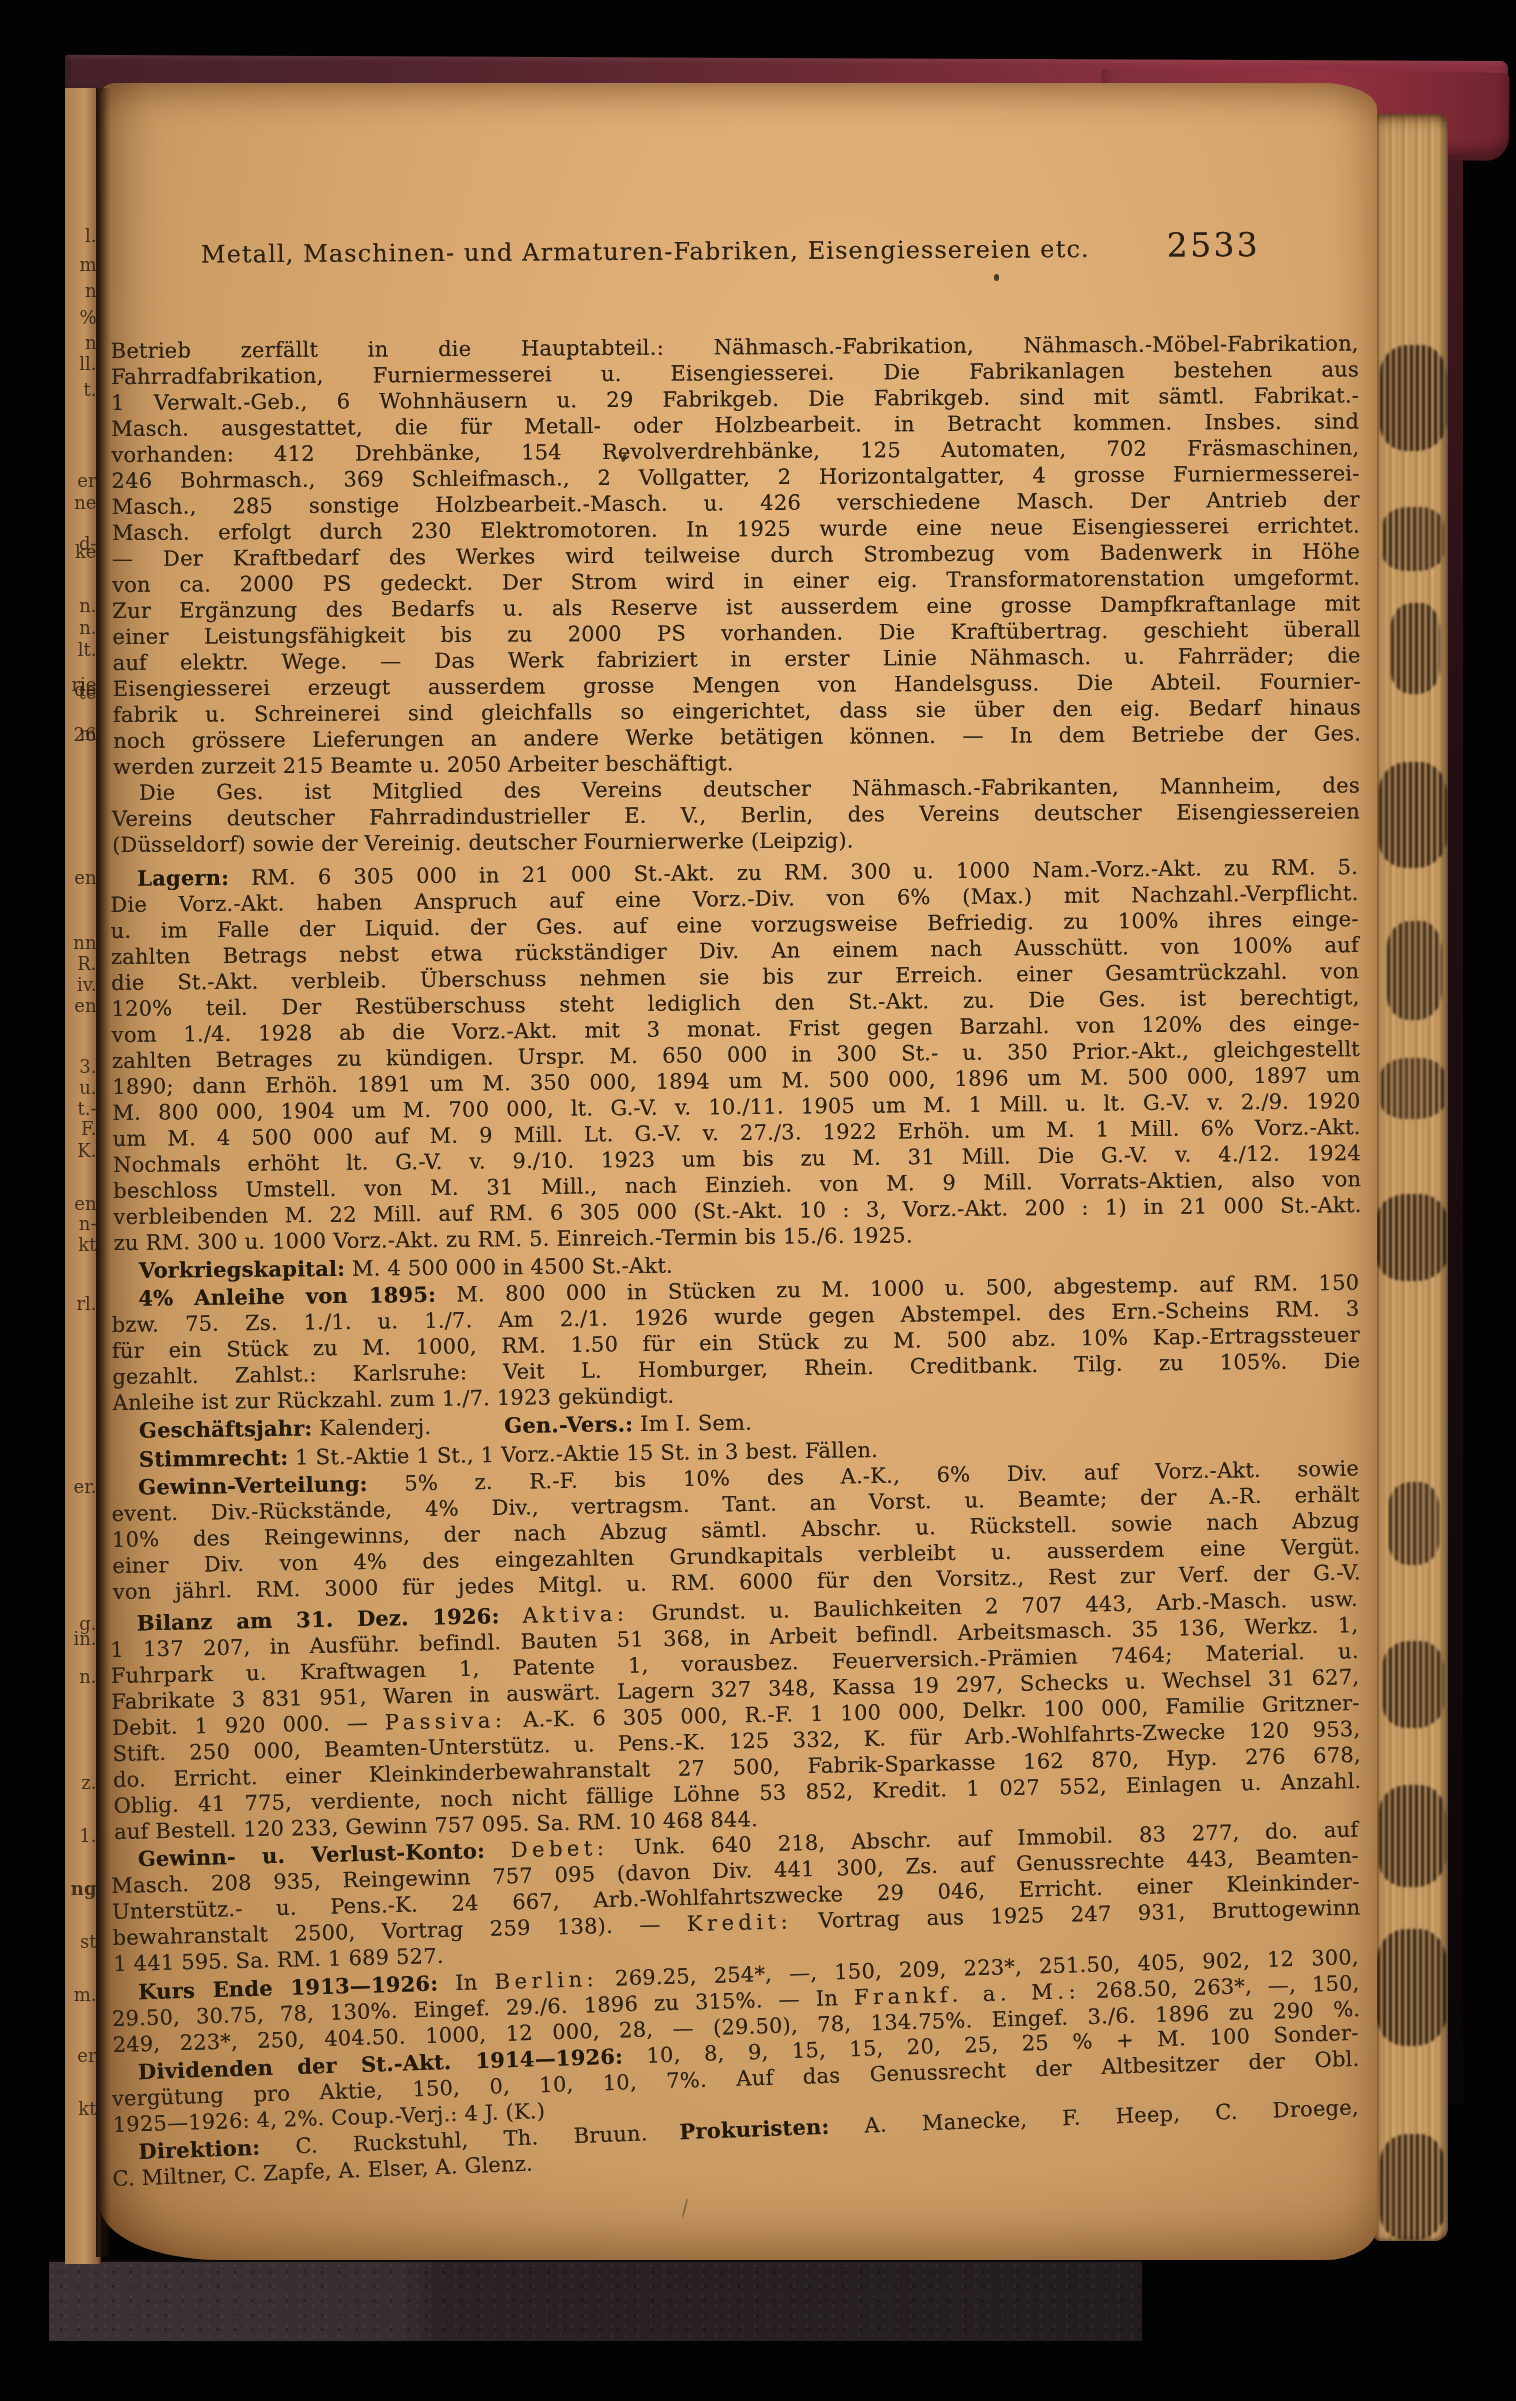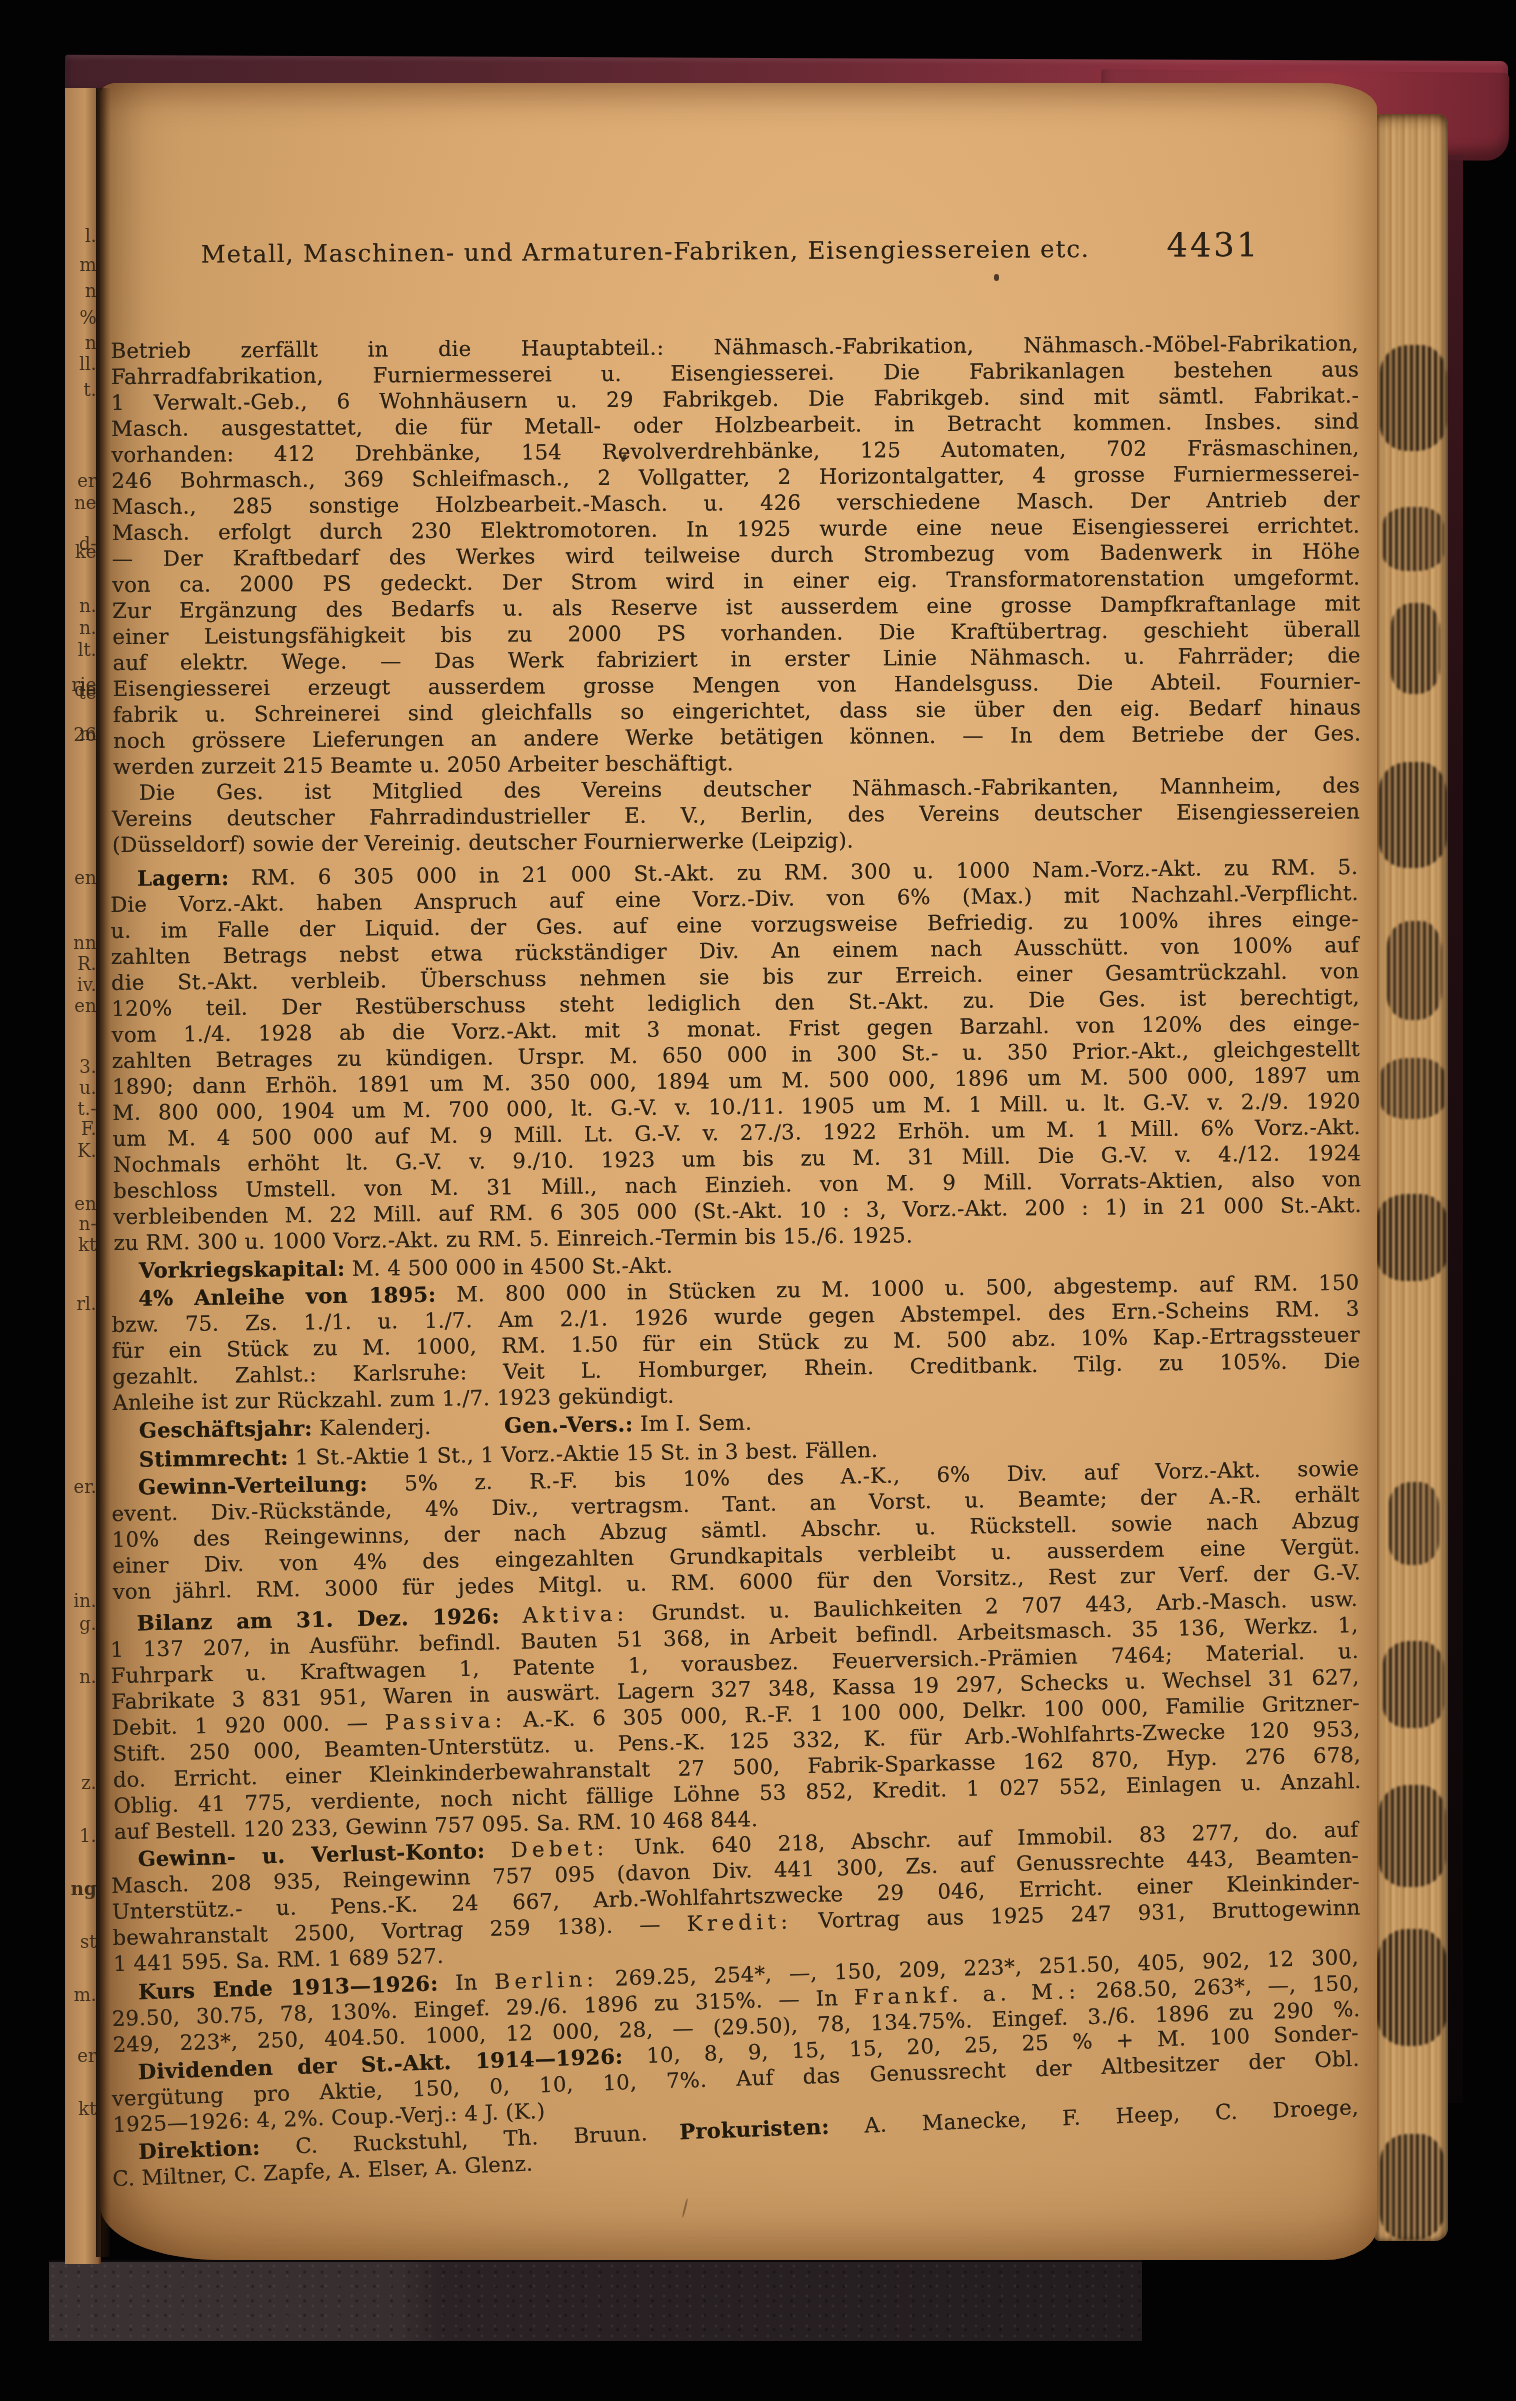--- a/index.html
+++ b/index.html
@@ -119,21 +119,21 @@
       <div class="fragment" style="top: 970px;">3.</div>
       <div class="fragment" style="top: 991px;">u.</div>
       <div class="fragment" style="top: 1012px;">t.-</div>
       <div class="fragment" style="top: 1032px;">F.</div>
       <div class="fragment" style="top: 1054px;">K.</div>
       <div class="fragment" style="top: 1107px;">en</div>
       <div class="fragment" style="top: 1127px;">n-</div>
       <div class="fragment" style="top: 1148px;">kt</div>
       <div class="fragment" style="top: 1207px;">rl.</div>
       <div class="fragment" style="top: 1390px; text-align: right;">er.</div>
-      <div class="fragment" style="top: 1504px;">in.</div>
+      <div class="fragment" style="top: 1542px;">in.</div>
       <div class="fragment" style="top: 1527px;">g.</div>
       <div class="fragment" style="top: 1580px;">n.</div>
       <div class="fragment" style="top: 1686px;">z.</div>
       <div class="fragment" style="top: 1739px;">1.</div>
       <div class="fragment" style="top: 1792px; font-weight: bold;">ng</div>
       <div class="fragment" style="top: 1845px;">st</div>
       <div class="fragment" style="top: 1898px;">m.</div>
       <div class="fragment" style="top: 1959px;">er</div>
       <div class="fragment" style="top: 2012px;">kt</div>
     </div>
@@ -157,21 +157,21 @@
     <div class="speck" style="left:894px;top:191px;width:5.3px;height:6.8px;"></div>
     <div class="speck" style="left:522px;top:371px;width:3.8px;height:7.6px;transform:rotate(20deg);"></div>
     <div class="speck" style="left:584px;top:2115px;width:2.3px;height:20px;transform:rotate(14deg);opacity:.5;"></div>
   </div>
 
   <div class="gutter-crease"></div>
 
   <div class="text-col">
     <div class="running-head">
       <span class="title">Metall, Maschinen- und Armaturen-Fabriken, Eisengiessereien etc.</span>
-      <span class="pagenum">4431</span>
+      <span class="pagenum">2533</span>
     </div>
     <div id="paragraphs">
         <div class="para">
           <div class="line full"><span>Betrieb zerfällt in die Hauptabteil.: Nähmasch.-Fabrikation, Nähmasch.-Möbel-Fabrikation,</span></div>
           <div class="line full"><span>Fahrradfabrikation, Furniermesserei u. Eisengiesserei. Die Fabrikanlagen bestehen aus</span></div>
           <div class="line full"><span>1 Verwalt.-Geb., 6 Wohnhäusern u. 29 Fabrikgeb. Die Fabrikgeb. sind mit sämtl. Fabrikat.-</span></div>
           <div class="line full"><span>Masch. ausgestattet, die für Metall- oder Holzbearbeit. in Betracht kommen. Insbes. sind</span></div>
           <div class="line full"><span>vorhanden: 412 Drehbänke, 154 Revolverdrehbänke, 125 Automaten, 702 Fräsmaschinen,</span></div>
           <div class="line full"><span>246 Bohrmasch., 369 Schleifmasch., 2 Vollgatter, 2 Horizontalgatter, 4 grosse Furniermesserei-</span></div>
           <div class="line full"><span>Masch., 285 sonstige Holzbearbeit.-Masch. u. 426 verschiedene Masch. Der Antrieb der</span></div>

